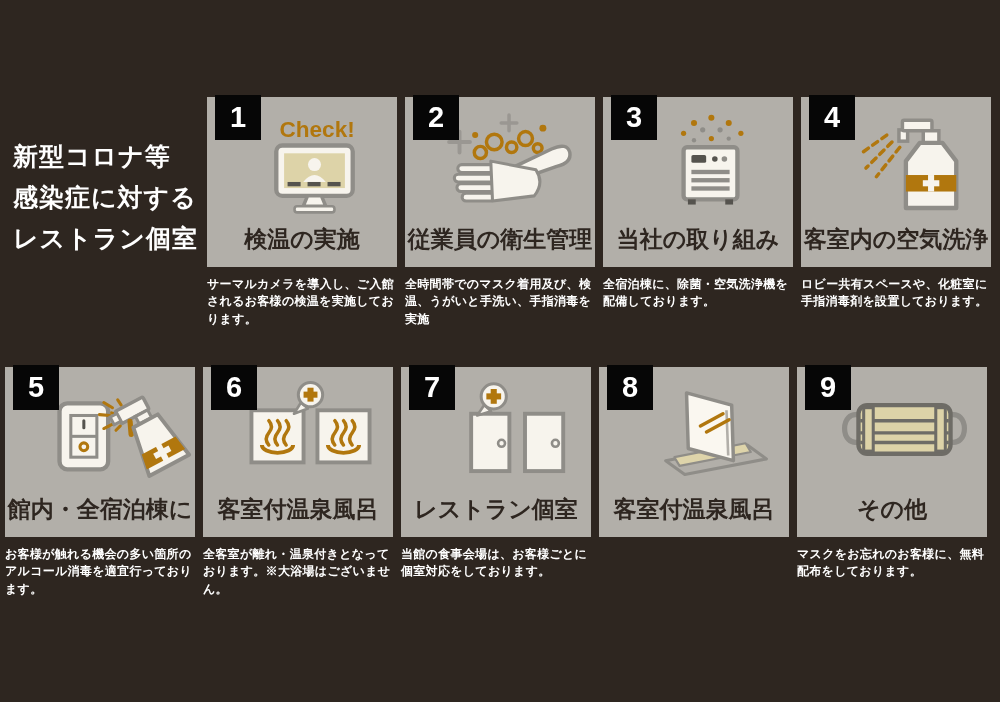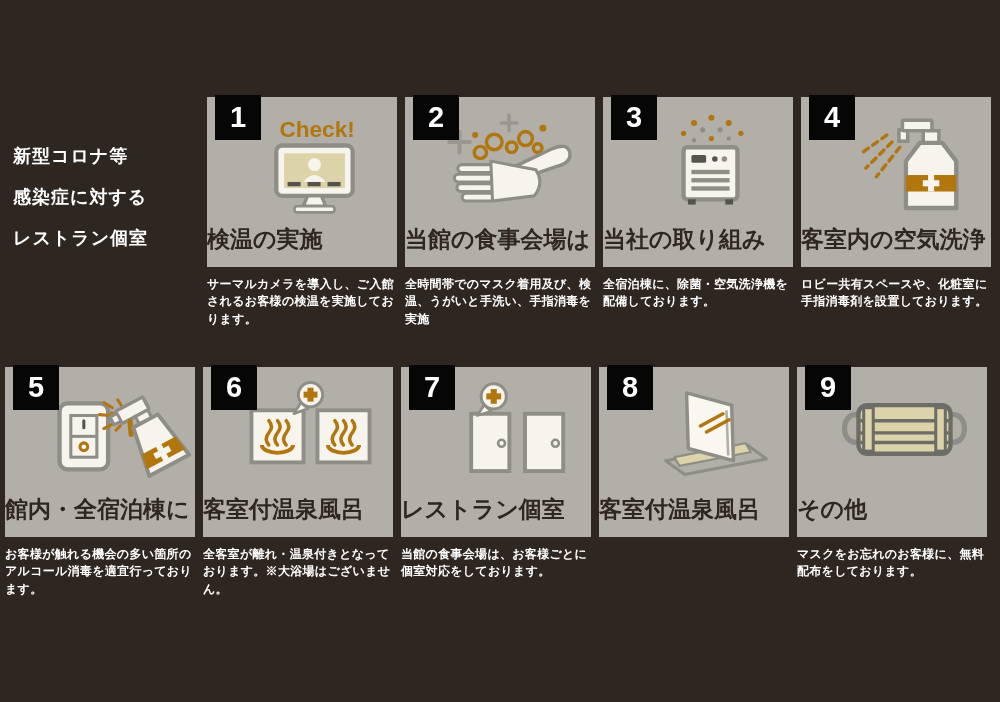--- a/index.html
+++ b/index.html
@@ -10,21 +10,21 @@
     height: 702px;
     background: #2e2620;
     font-family: "Liberation Sans", sans-serif;
     overflow: hidden;
   }
   .intro {
     position: absolute;
     left: 13px;
     top: 136px;
     color: #ffffff;
-    font-size: 18px;
+    font-size: 25px;
     font-weight: bold;
     line-height: 41px;
     letter-spacing: 1px;
     white-space: nowrap;
   }
   .card-unit { position: absolute; width: 190px; }
   .card-box {
     position: relative;
     width: 190px;
     height: 170px;
@@ -54,21 +54,21 @@
     display: flex;
     align-items: center;
     justify-content: center;
     padding-left: 25px;
   }
   .card-title {
     position: absolute;
     bottom: 12px;
     left: 0;
     width: 100%;
-    text-align: left;
+    text-align: center;
     font-size: 23px;
     font-weight: bold;
     color: #2e2620;
     white-space: nowrap;
   }
   .card-desc {
     margin-top: 9px;
     width: 196px;
     color: #ffffff;
     font-size: 12px;
@@ -136,21 +136,21 @@
           <circle cx="52" cy="30" r="3.5" fill="#b1770e"></circle>
           <circle cx="130" cy="22" r="4" fill="#b1770e"></circle>
           <path d="M98,66 L140,46 Q158,38 161,50 Q163,62 146,66 L106,80 Q97,74 98,66 Z" fill="#f7f4ed" stroke="#8f8d88" stroke-width="4" stroke-linejoin="round"></path>
           <rect x="32" y="64" width="42" height="9" rx="4.5" fill="#f7f4ed" stroke="#8f8d88" stroke-width="3.5"></rect>
           <rect x="28" y="75" width="46" height="9" rx="4.5" fill="#f7f4ed" stroke="#8f8d88" stroke-width="3.5"></rect>
           <rect x="31" y="86" width="43" height="9" rx="4.5" fill="#f7f4ed" stroke="#8f8d88" stroke-width="3.5"></rect>
           <rect x="37" y="97" width="37" height="9" rx="4.5" fill="#f7f4ed" stroke="#8f8d88" stroke-width="3.5"></rect>
           <path d="M70,60 L122,70 Q132,85 120,100 L72,106 Z" fill="#f7f4ed" stroke="#8f8d88" stroke-width="3.5" stroke-linejoin="round"></path>
         </svg>
       </div>
-      <div class="card-title">当館の食事会場は</div>
+      <div class="card-title">従業員の衛生管理</div>
     </div>
     <div class="card-desc">全時間帯でのマスク着用及び、検温、うがいと手洗い、手指消毒を実施</div>
   </div>
 
   <div class="card-unit pos-c3">
     <div class="card-box">
       <div class="badge">3</div>
       <div class="icon-area">
         <svg width="190" height="122" viewBox="0 0 190 122">
           <circle cx="76" cy="16" r="3.5" fill="#b1770e"></circle>

